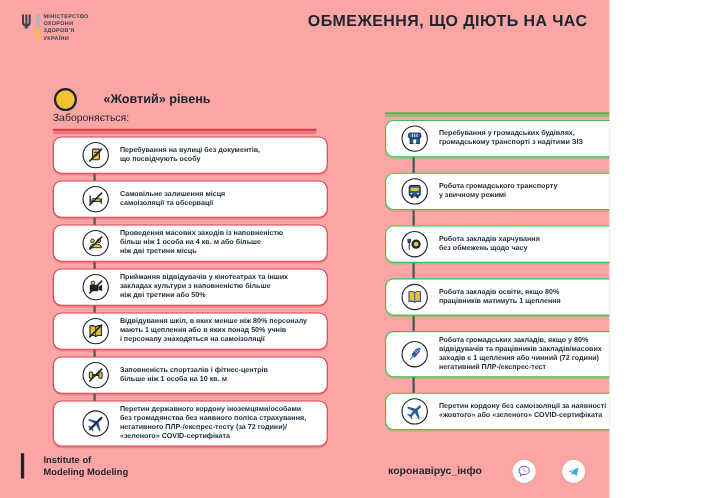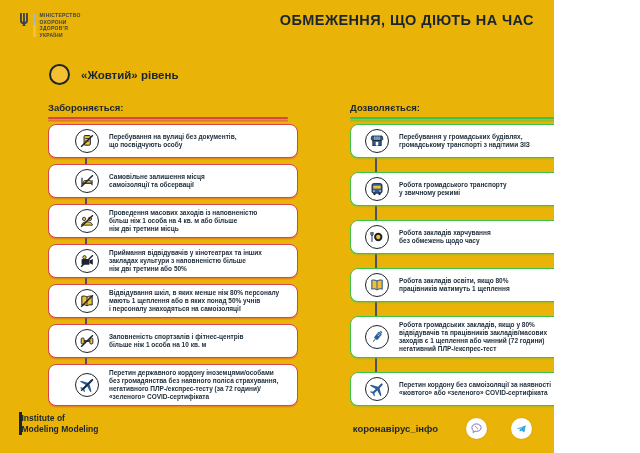--- a/index.html
+++ b/index.html
@@ -1,56 +1,56 @@
 <!DOCTYPE html>
 <html><head>
 <meta charset="utf-8">
 <style>
   html,body{margin:0;padding:0;}
   body{font-family:"Liberation Sans","DejaVu Sans",sans-serif;}
-  .poster{position:relative;width:554px;height:453px;background:#eab308;overflow:hidden;color:#1c2733;}
+  .poster{position:relative;width:554px;height:453px;background:#fca5a5;overflow:hidden;color:#1c2733;}
 
   
   .ministry{position:absolute;left:18px;top:12px;display:flex;align-items:flex-start;gap:4px;}
   .ministry .divider{width:2.5px;height:24px;display:flex;flex-direction:column;margin-top:1px;}
   .ministry .divider .d-top{flex:1;background:#a9b6c2;}
   .ministry .divider .d-bot{flex:1;background:#f2c032;}
   .ministry .mtext{font-size:5px;line-height:6.5px;font-weight:bold;letter-spacing:.3px;color:#39424d;}
   .title{position:absolute;right:20px;top:11px;text-align:right;font-weight:800;font-size:14.5px;line-height:19px;letter-spacing:.4px;color:#1a2530;}
 
   
-  .level{position:absolute;left:49px;top:64px;display:flex;align-items:center;gap:11px;}
+  .level{position:absolute;left:49px;top:80px;display:flex;align-items:center;gap:24px;}
   .level .dot{width:21px;height:21px;border-radius:50%;background:#f2c032;border:2px solid #1a2530;box-sizing:border-box;}
   .level .lbl{font-size:11.5px;font-weight:800;color:#1a2530;}
 
   
   .section{position:absolute;top:102px;}
   .section.left{left:48px;width:250px;}
   .section.right{left:350px;width:242px;}
-  .sec-head{font-size:9.5px;font-weight:700;color:#1a2530;margin-bottom:4px;}
+  .sec-head{font-size:9.5px;font-weight:400;color:#1a2530;margin-bottom:4px;}
   .rule{height:2px;border-radius:1px;margin-bottom:5px;}
   .left .rule{background:#d6434b;box-shadow:0 2.5px 0 rgba(214,67,75,.55);width:240px;}
   .right .rule{background:#3cc24a;box-shadow:0 2.5px 0 rgba(60,194,74,.45);width:224px;}
 
   .cards{position:relative;display:flex;flex-direction:column;}
   .left .cards{row-gap:6px;}
   .right .cards{row-gap:14px;}
   .connector{position:absolute;top:14px;bottom:18px;width:1.5px;background:#4a525c;}
   .left .connector{left:37px;}
   .right .connector{left:25px;}
 
   .card{position:relative;display:flex;align-items:center;background:#fff;border-radius:8px;box-sizing:border-box;}
   .left .card{border:1.8px solid #d6434b;padding:4px 8px 4px 26px;gap:10px;box-shadow:0 1.5px 0 rgba(214,67,75,.35);}
   .right .card{border:1.8px solid #3cc24a;padding:4px 8px 4px 14px;gap:10px;box-shadow:0 1.5px 0 rgba(60,194,74,.3);}
   .txt{font-size:6.5px;line-height:8px;font-weight:bold;color:#22303e;white-space:pre;}
   .ic{flex:none;width:24px;height:24px;border-radius:50%;border:1.7px solid #1b2430;box-sizing:border-box;display:flex;align-items:center;justify-content:center;background:#fff;}
   .ic svg{display:block;}
 
   
-  .foot-left{position:absolute;left:19px;top:412px;display:flex;gap:0;}
+  .foot-left{position:absolute;left:19px;top:412px;display:flex;gap:18px;}
   .foot-left .bar{width:2.5px;height:23px;background:#1a2530;}
   .foot-left .ftxt{font-size:8.5px;line-height:11px;font-weight:800;color:#1a2530;padding-top:1px;}
   .foot-right{position:absolute;right:22px;top:418px;display:flex;align-items:center;gap:24px;}
   .foot-right .channel{font-size:9.5px;font-weight:800;color:#1a2530;margin-right:4px;}
   .soc{width:21px;height:21px;border-radius:50%;background:#ffffff;display:flex;align-items:center;justify-content:center;box-shadow:0 0 2px rgba(0,0,0,.15);}
 </style>
 </head>
 <body>
 
 <div class="poster">
@@ -178,21 +178,20 @@
         </span>
         <span class="txt">Перетин державного кордону іноземцями/особами
 без громадянства без наявного поліса страхування,
 негативного ПЛР-/експрес-тесту (за 72 години)/
 «зеленого» COVID-сертифіката</span>
       </div>
     </div>
   </div>
 
   <div class="section right">
-    <div class="sec-head">Дозволяється:</div>
     <div class="rule"></div>
     <div class="cards">
       <div class="connector"></div>
 
       <div class="card">
         <span class="ic">
           <svg width="20" height="20" viewBox="0 0 24 24">
               <path d="M6 6h12l1 3.3c0 1.1-.9 2-2 2H7c-1.1 0-2-.9-2-2z" fill="#2b5d9b" stroke="#1b2430" stroke-width="1"></path>
               <line x1="9.5" y1="6.5" x2="9.5" y2="10.8" stroke="#fff" stroke-width=".9"></line>
               <line x1="12" y1="6.5" x2="12" y2="10.8" stroke="#fff" stroke-width=".9"></line>

